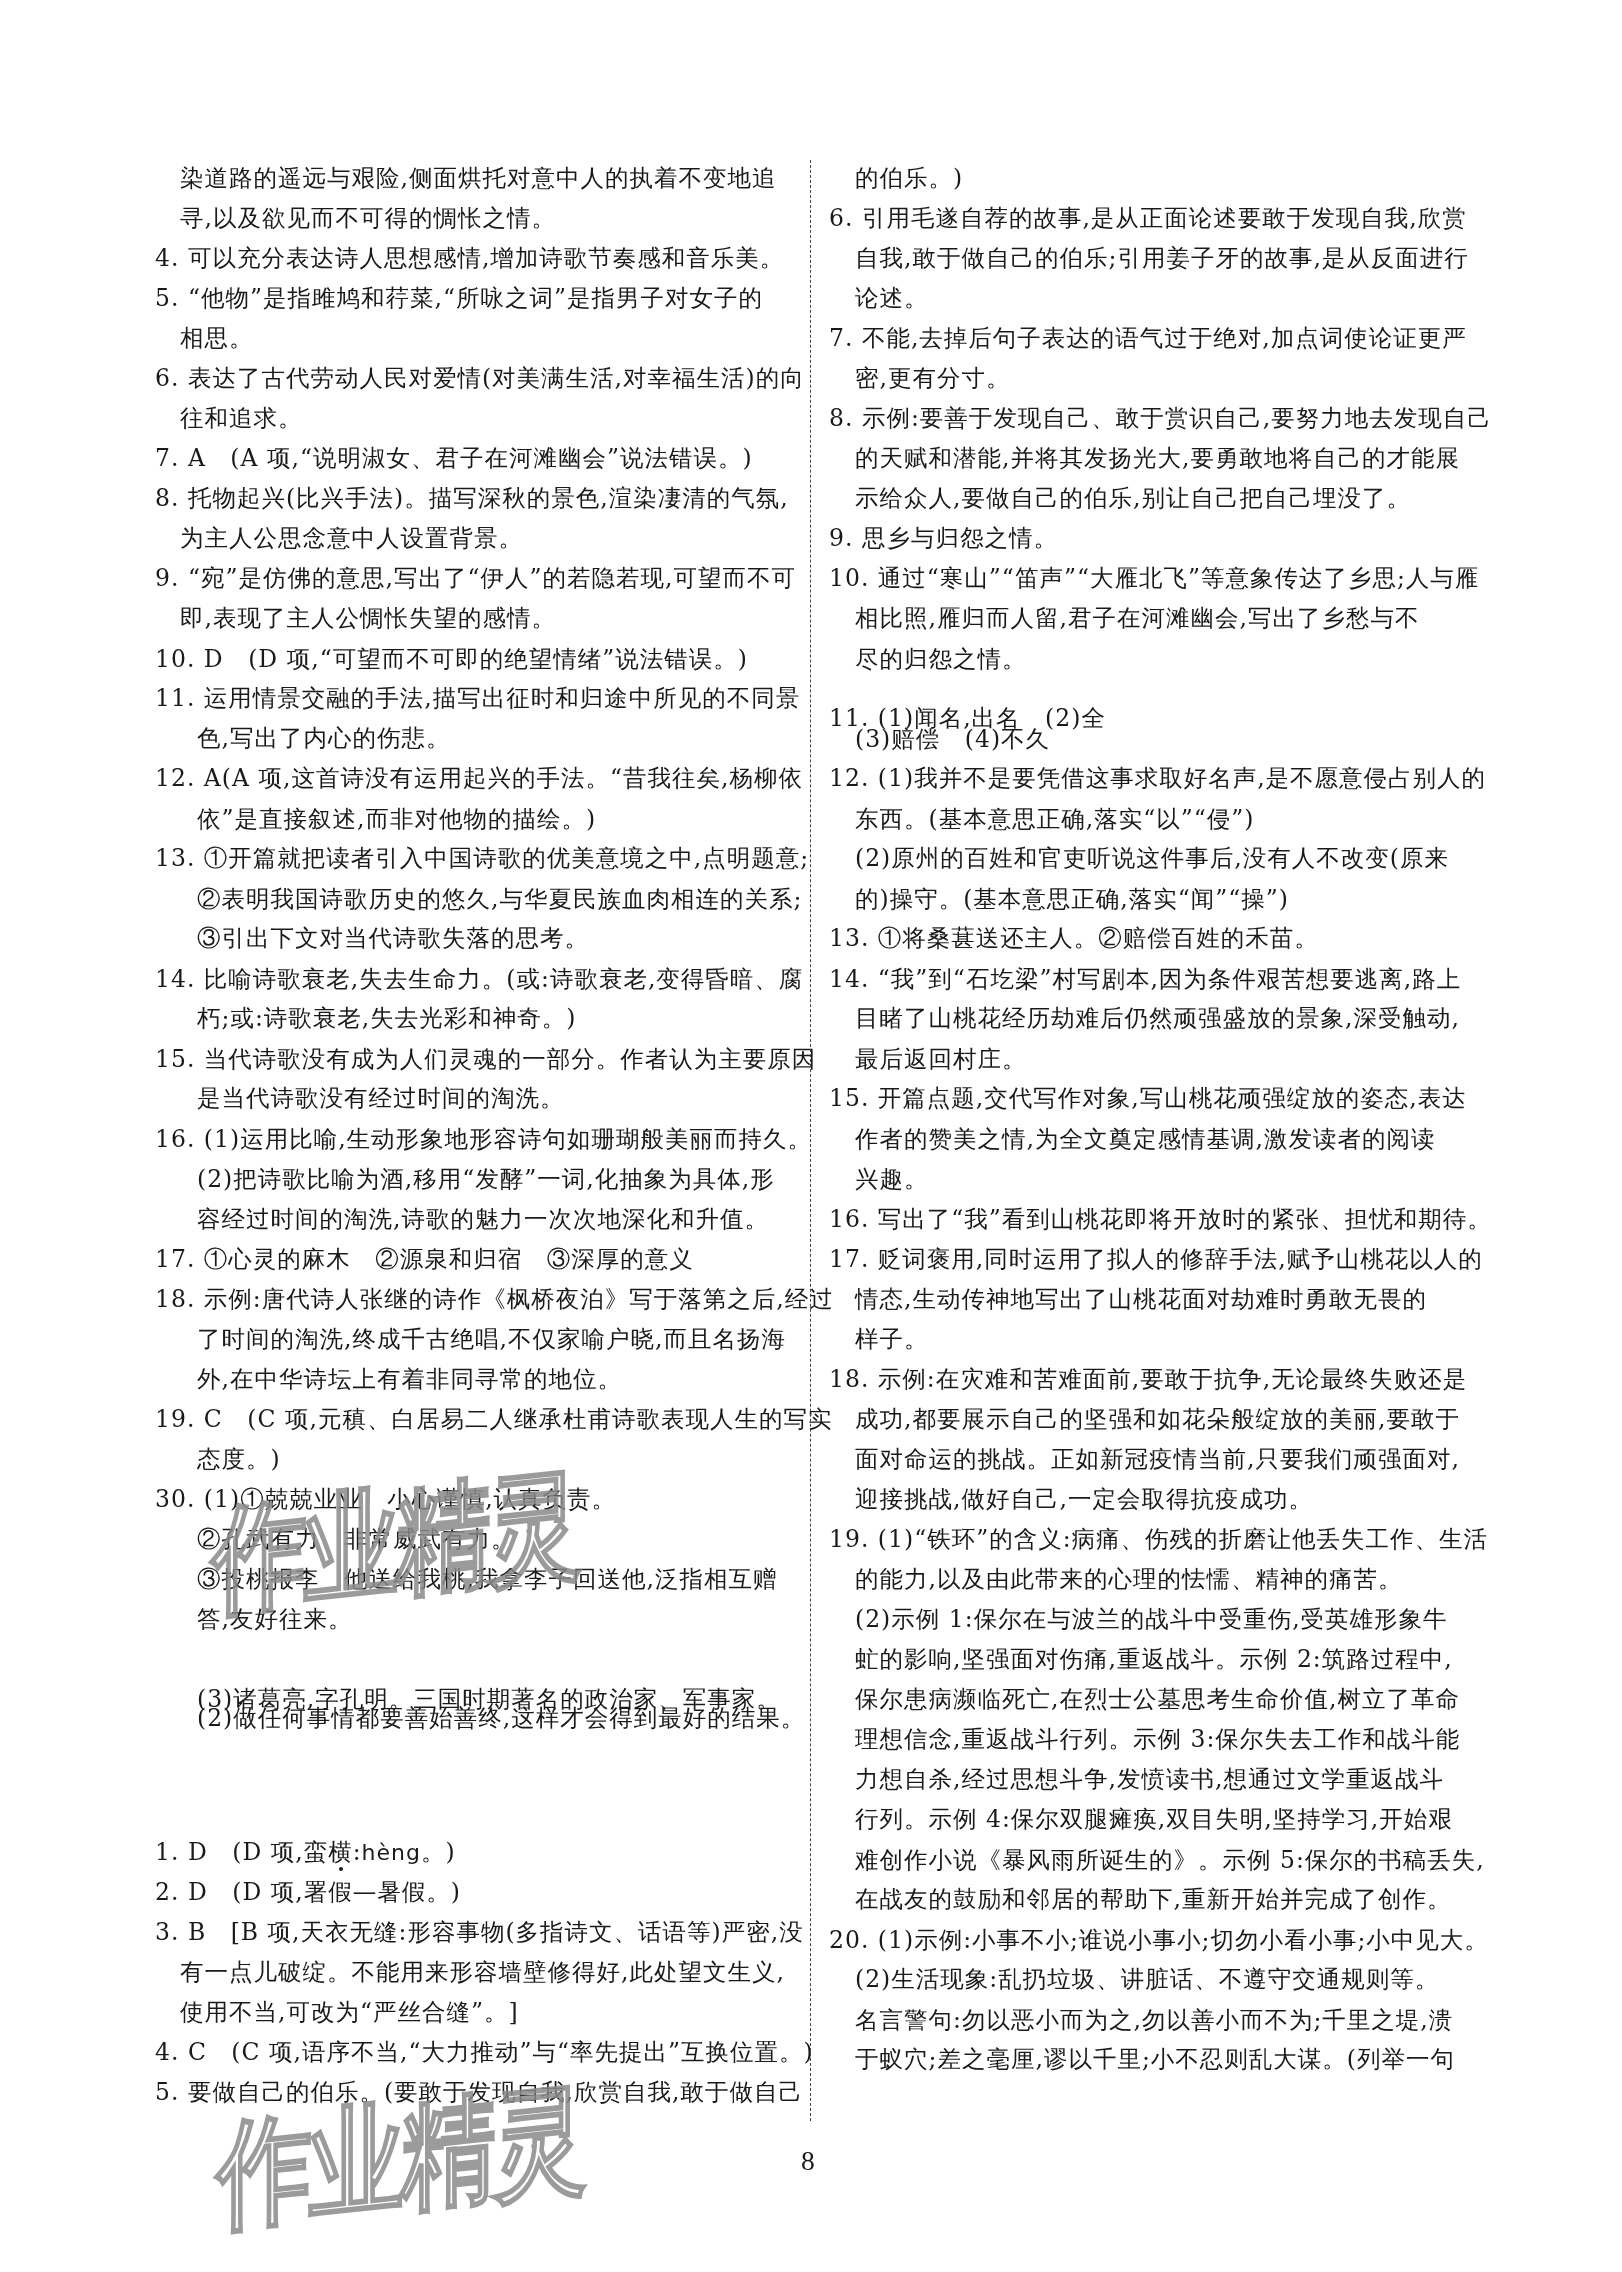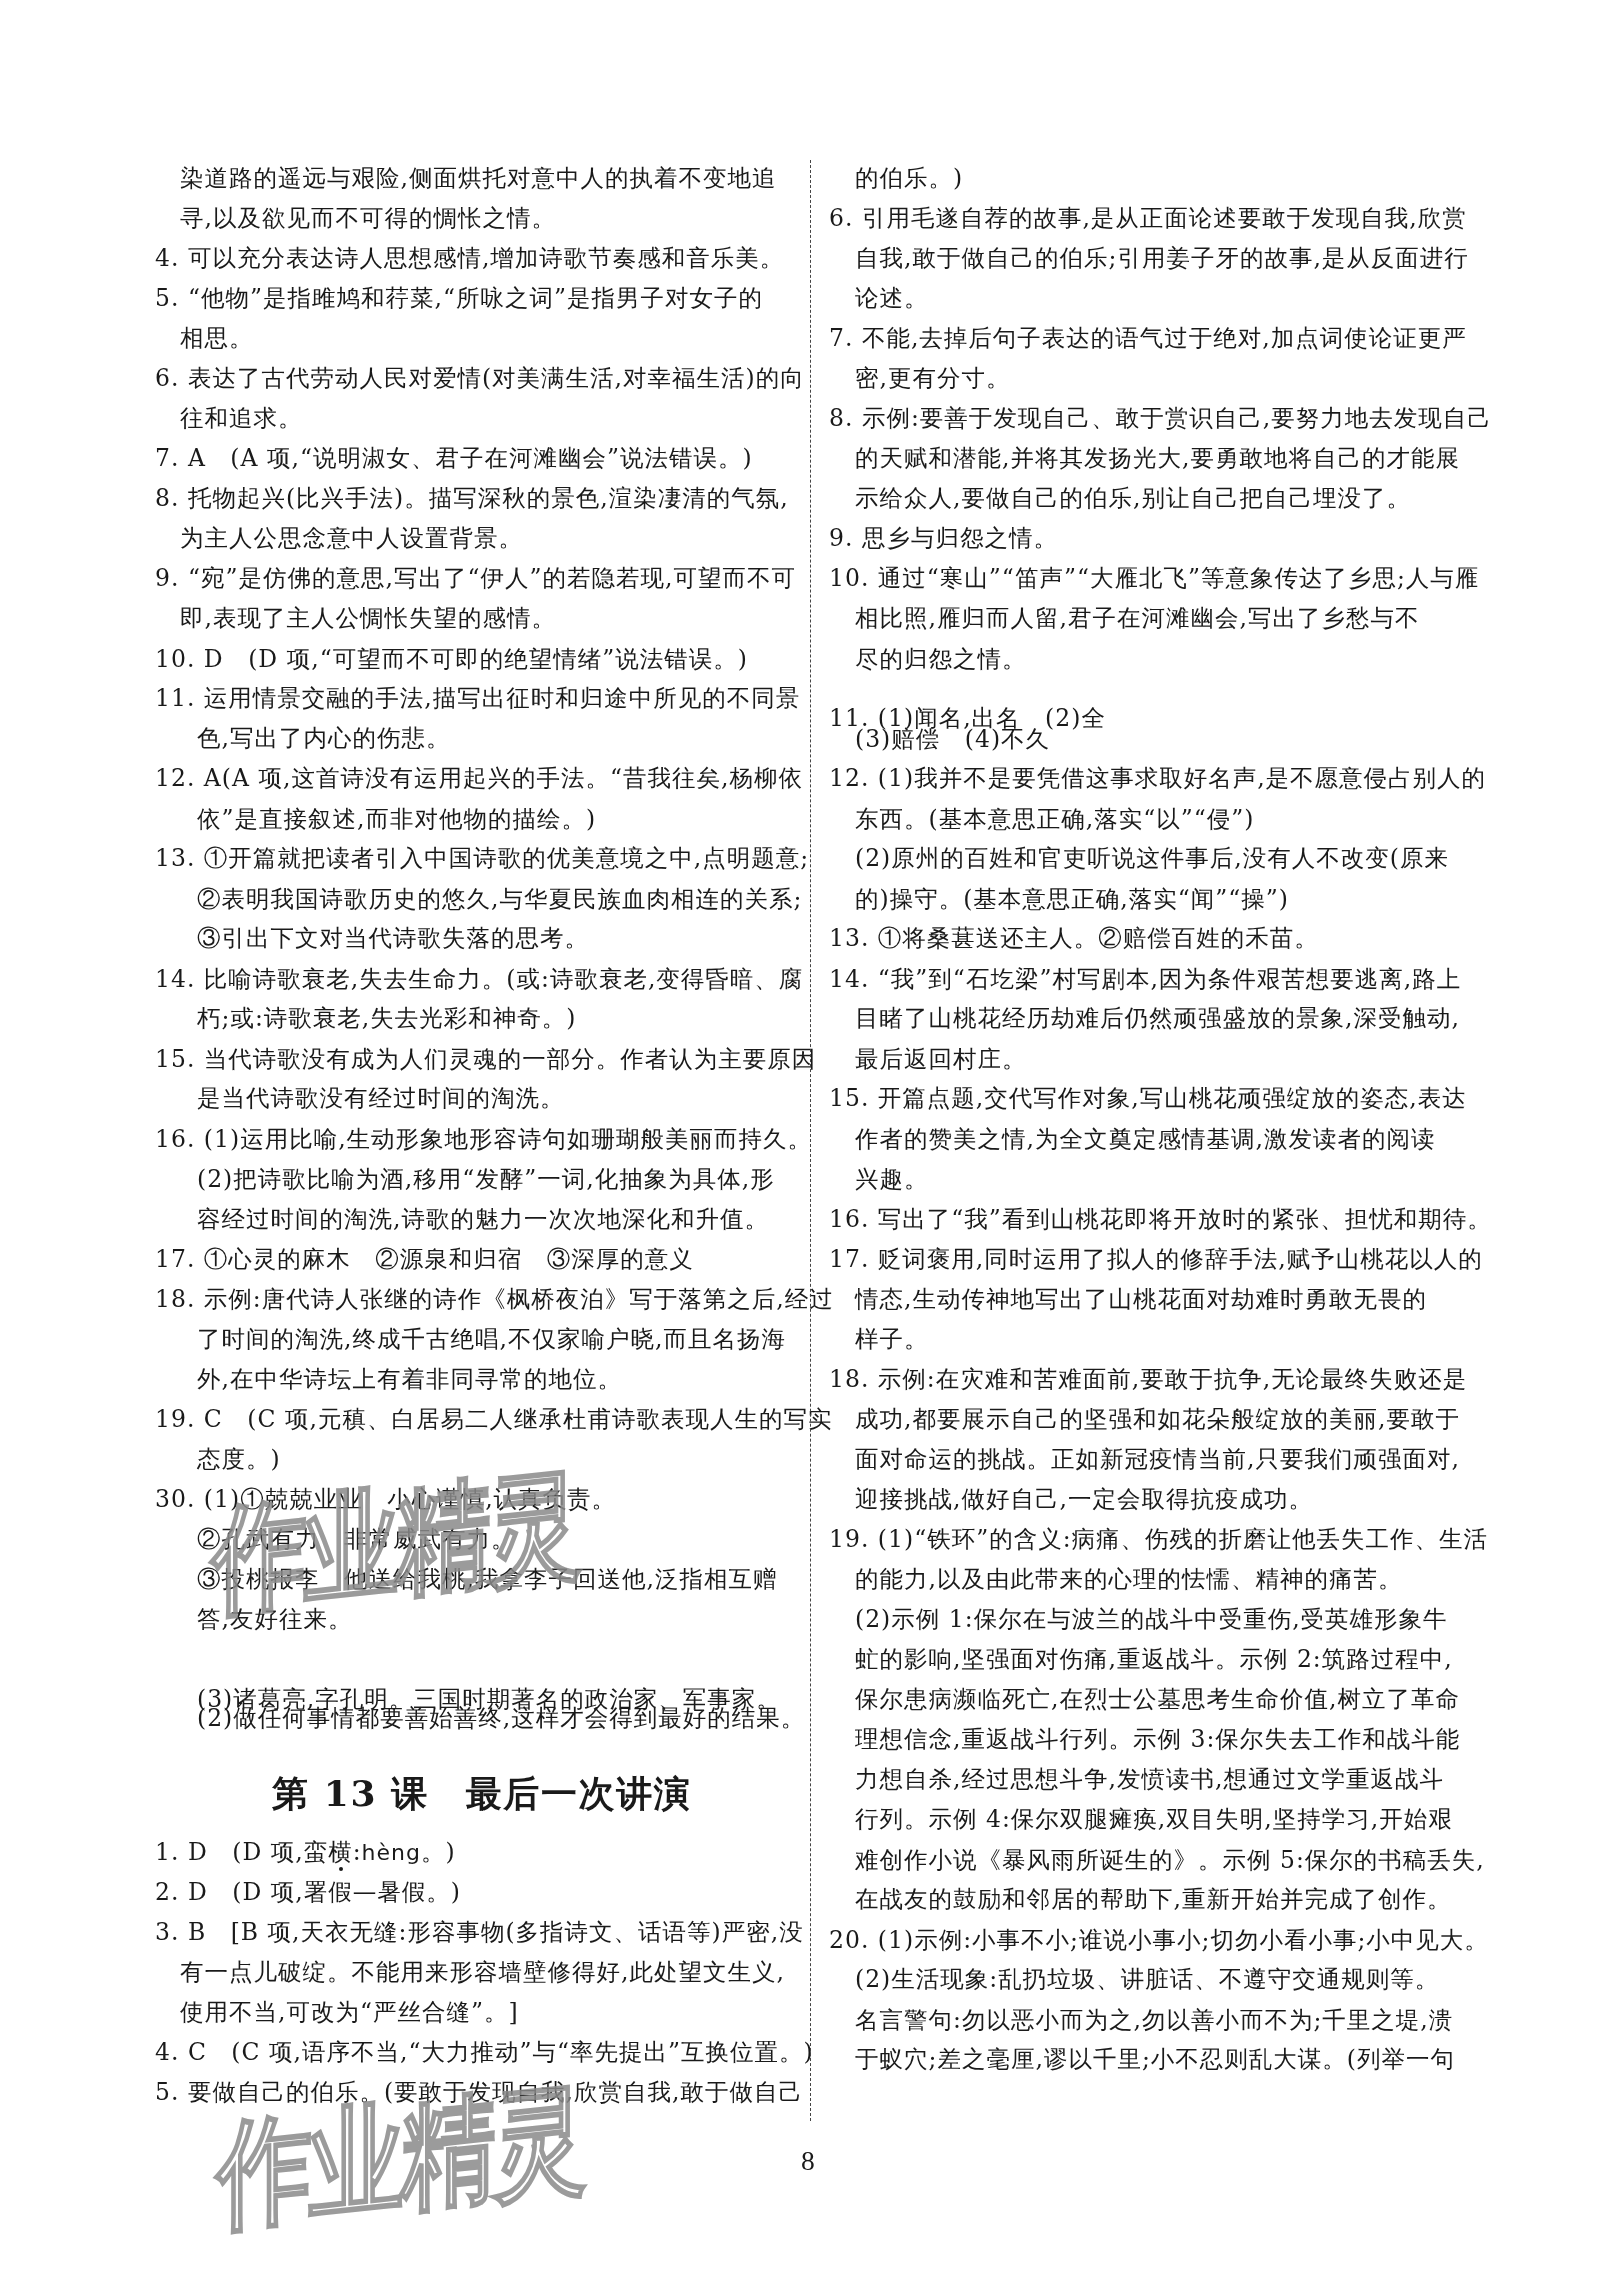--- a/index.html
+++ b/index.html
@@ -79,21 +79,20 @@
 
     <div class="line" style="top:1834px"><span>1. D　(D 项,蛮</span><span class="dot-under">横</span><span>:</span><span class="pin">hèng</span><span>。)</span></div>
     <div class="line" style="top:1874px">2. D　(D 项,署假—暑假。)</div>
     <div class="line" style="top:1914px">3. B　[B 项,天衣无缝:形容事物(多指诗文、话语等)严密,没</div>
     <div class="line indent" style="top:1954px">有一点儿破绽。不能用来形容墙壁修得好,此处望文生义,</div>
     <div class="line indent" style="top:1994px">使用不当,可改为“严丝合缝”。]</div>
     <div class="line" style="top:2034px">4. C　(C 项,语序不当,“大力推动”与“率先提出”互换位置。)</div>
     <div class="line" style="top:2074px">5. 要做自己的伯乐。(要敢于发现自我,欣赏自我,敢于做自己</div>
   </div>
 
-  <div class="title"><span>第 13 课</span><span class="gap"></span><span>最后一次讲演</span></div>
 
   <div class="divider"></div>
 
   <div class="col col-right right">
     <div class="line indent" style="top:160px">的伯乐。)</div>
     <div class="line" style="top:200px">6. 引用毛遂自荐的故事,是从正面论述要敢于发现自我,欣赏</div>
     <div class="line indent" style="top:240px">自我,敢于做自己的伯乐;引用姜子牙的故事,是从反面进行</div>
     <div class="line indent" style="top:280px">论述。</div>
     <div class="line" style="top:320px">7. 不能,去掉后句子表达的语气过于绝对,加点词使论证更严</div>
     <div class="line indent" style="top:360px">密,更有分寸。</div>

